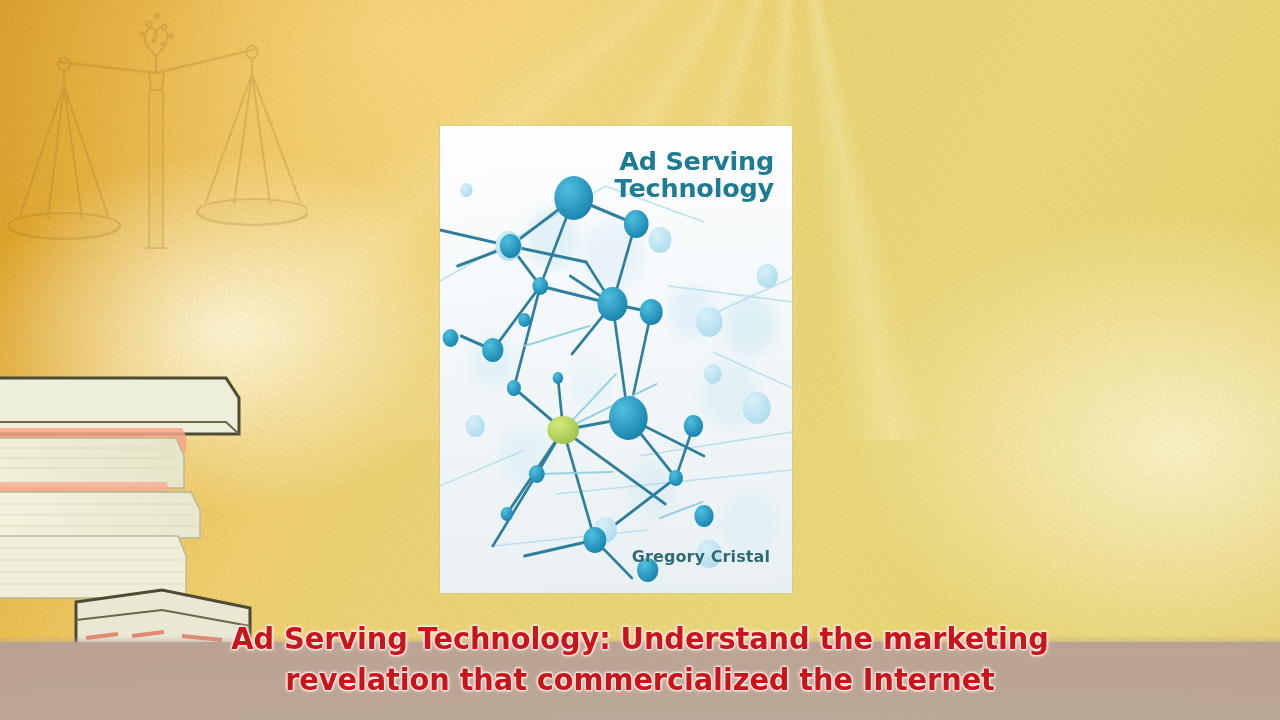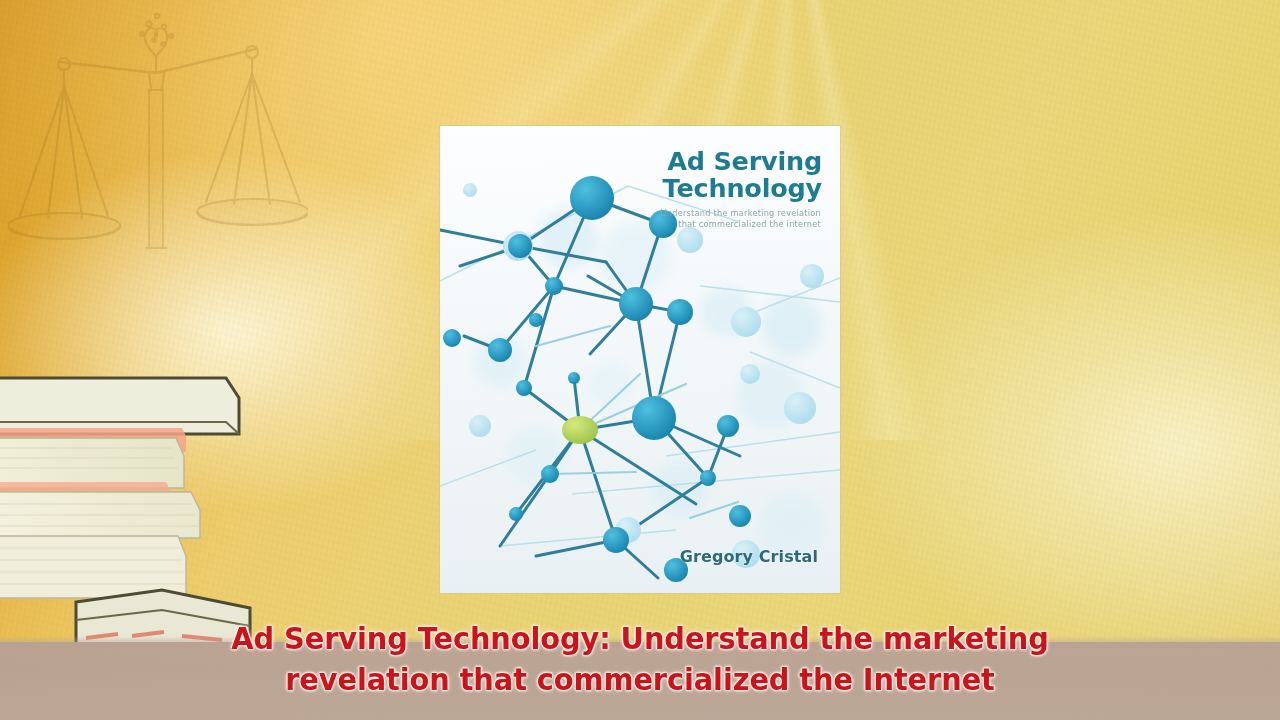--- a/index.html
+++ b/index.html
@@ -81,21 +81,21 @@
   .bookstack {
     position:absolute; left:-14px; top:352px; width:290px; height:290px;
     pointer-events:none;
   }
   .bookstack svg { width:100%; height:100%; display:block; }
 
   
   .book {
     position:absolute;
     left:440px; top:126px;
-    width:400px; height:467px;
+    width:352px; height:467px;
     background:linear-gradient(178deg,#fdfeff 0%,#f4f8fa 40%,#eef4f6 72%,#e9f0f3 100%);
     box-shadow:0 0 0 1px rgba(190,185,150,.35);
     overflow:hidden;
   }
   .book-net { position:absolute; inset:0; }
   .book-net svg { width:100%; height:100%; display:block; }
 
   .book-title {
     position:absolute;
     right:18px; top:22px;
@@ -399,22 +399,20 @@
           <circle cx="300" cy="390" r="11" fill="url(#nd)"></circle>
           <circle cx="134" cy="252" r="6" fill="url(#nd)"></circle>
         </g>
 
         <ellipse cx="140" cy="304" rx="18" ry="14" fill="url(#ndg)"></ellipse>
       </svg>
     </div>
 
     <div class="book-title">Ad Serving
 Technology</div>
-    <div class="book-subtitle">Understand the marketing revelation
-that commercialized the internet</div>
     <div class="book-author">Gregory Cristal</div>
   </div>
 
   <div class="band-fade"></div>
   <div class="band"></div>
 
   <div class="caption">Ad Serving Technology: Understand the marketing
 revelation that commercialized the Internet</div>
 
 </div>

